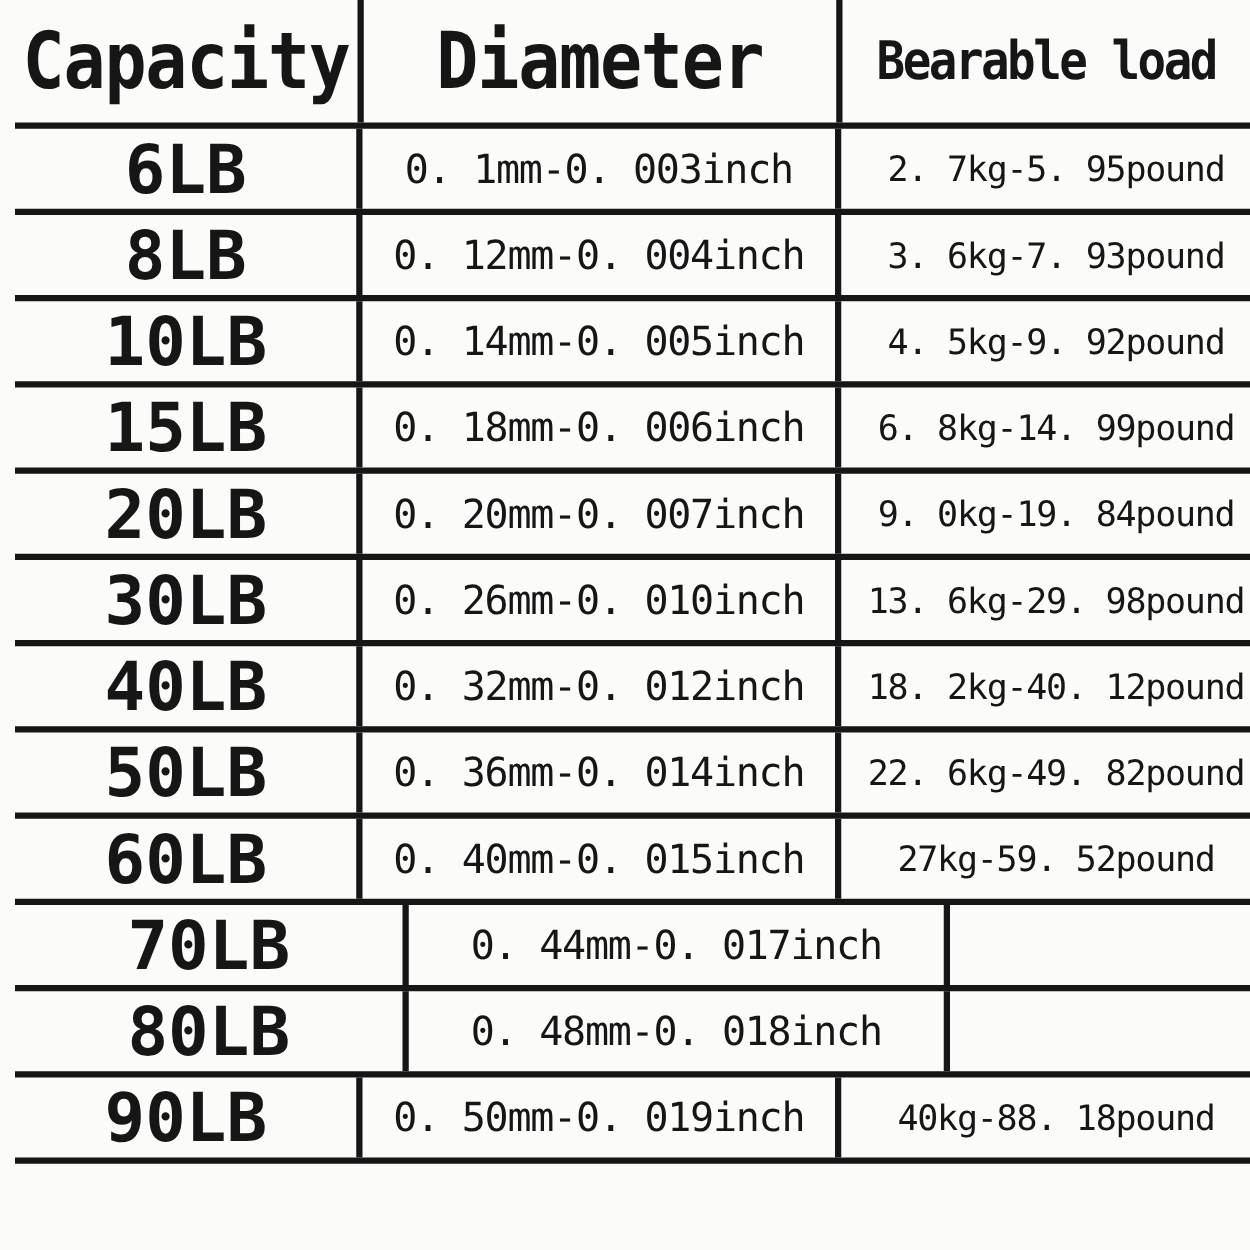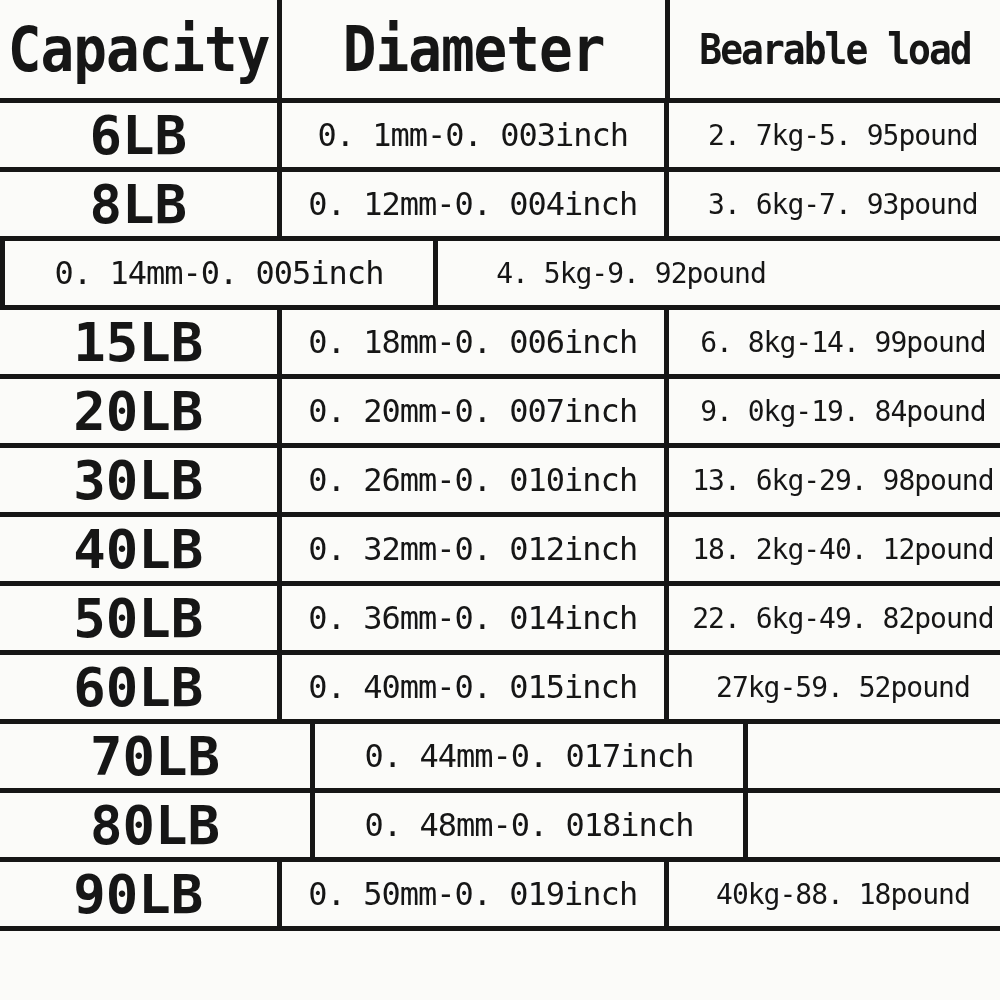--- a/index.html
+++ b/index.html
@@ -14,20 +14,21 @@
     width:1000px;height:1000px;
     display:flex;flex-direction:column;
     background:#fbfbf9;
   }
   .row{
     display:flex;
     height:69px;
     box-sizing:border-box;
     border-bottom:5px solid #161616;
     flex:0 0 auto;
+    margin-left:12px;
   }
   .row.header{height:103px;}
   .cell{
     box-sizing:border-box;
     display:flex;align-items:center;justify-content:center;
     white-space:nowrap;
     overflow:hidden;
   }
   .c1{width:310px;}
   .c2{width:438px;border-left:5px solid #161616;border-right:5px solid #161616;}
@@ -62,20 +63,21 @@
     <div class="cell c3 load">2. 7kg-5. 95pound</div>
   </div>
 
   <div class="row">
     <div class="cell c1 capacity">8LB</div>
     <div class="cell c2 diameter">0. 12mm-0. 004inch</div>
     <div class="cell c3 load">3. 6kg-7. 93pound</div>
   </div>
 
   <div class="row">
+    <div class="cell c1 capacity">10LB</div>
     <div class="cell c2 diameter">0. 14mm-0. 005inch</div>
     <div class="cell c3 load">4. 5kg-9. 92pound</div>
   </div>
 
   <div class="row">
     <div class="cell c1 capacity">15LB</div>
     <div class="cell c2 diameter">0. 18mm-0. 006inch</div>
     <div class="cell c3 load">6. 8kg-14. 99pound</div>
   </div>
 

